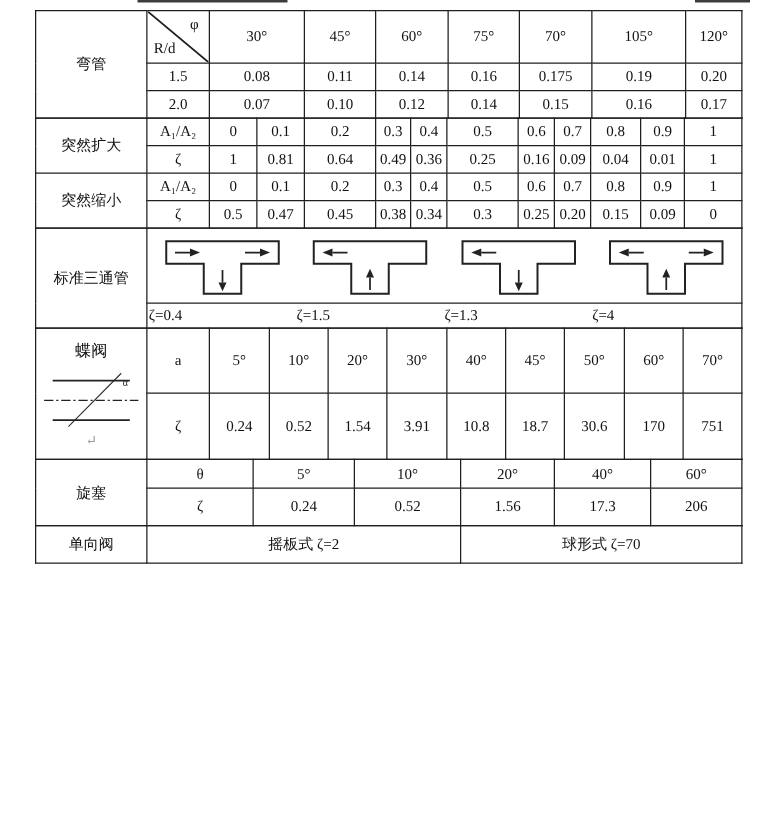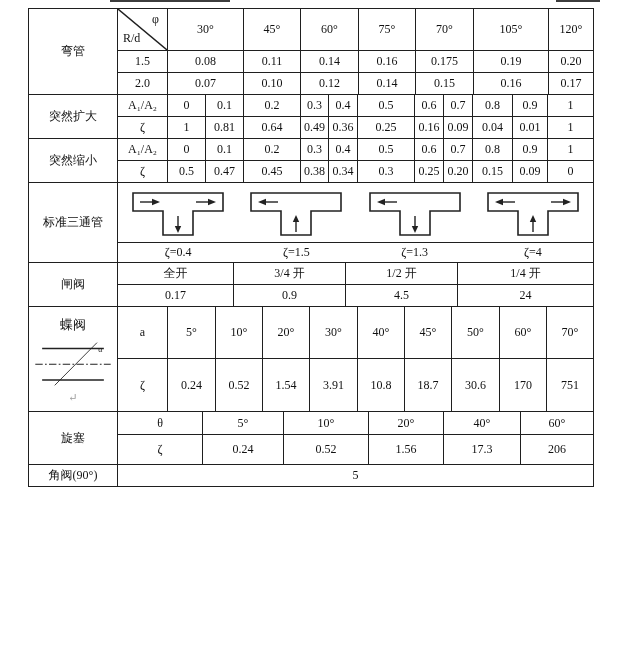--- a/index.html
+++ b/index.html
@@ -12,21 +12,21 @@
           font-size:12px;padding:0 1px;overflow:hidden;}
   .lab{font-size:13px;}
   .top{vertical-align:top;padding-top:4px;}
   .h42{height:42px}.h22{height:22px}.h60{height:60px}.h20{height:20px}
   .h44{height:44px}.h52{height:52px}.h53{height:53px}.h23{height:23px}.h30{height:30px}
   .diag{position:relative;vertical-align:top;padding:0;}
   .diag svg{position:absolute;left:0;top:0;width:100%;height:100%;}
   .diag .phi{position:absolute;top:3px;right:8px;font-size:12px;}
   .diag .rd{position:absolute;bottom:4px;left:5px;font-size:12px;}
   .flex4{display:flex;width:100%;height:100%;align-items:center;}
-  .flex4>div,.flex4>span{flex:1 1 0;text-align:center;}
+  .flex4>div,.flex4>span{flex:1 1 0;text-align:left;}
   .teewrap{display:flex;justify-content:center;align-items:center;}
   .wavy{text-decoration-style:wavy;text-decoration-color:#3a5fd9;
         text-decoration-thickness:1px;}
   .bflycell{vertical-align:top;padding-top:3px;}
   .bfly-stack{display:flex;flex-direction:column;align-items:center;gap:6px;}
   .retmark{color:#9a9a9a;font-size:11px;line-height:10px;}
   .artifact{position:absolute;height:2px;background:#3c3c3c;top:0;}
   .twoline div{line-height:19px;}
 </style>
 </head>
@@ -228,44 +228,20 @@
             <span>ζ=0.4</span>
             <span>ζ=1.5</span>
             <span>ζ=1.3</span>
             <span>ζ=4</span>
           </div>
         </td>
       </tr>
     </tbody>
       </table>
 
-    <table class="tbl">
-      <colgroup>
-          <col style="width:89px">
-          <col style="width:116px">
-          <col style="width:112px">
-          <col style="width:112px">
-          <col style="width:136px">
-        </colgroup>
-      <tbody>
-          <tr class="h22">
-        <td class="lab" rowspan="2">闸阀</td>
-        <td>全开</td>
-        <td>3/4 开</td>
-        <td>1/2 开</td>
-        <td>1/4 开</td>
-      </tr>
-      <tr class="h22">
-        <td>0.17</td>
-        <td>0.9</td>
-        <td>4.5</td>
-        <td>24</td>
-      </tr>
-    </tbody>
-      </table>
 
 
     <table class="tbl">
       <colgroup>
           <col style="width:89px">
           <col style="width:50px">
           <col style="width:48px">
           <col style="width:47px">
           <col style="width:47px">
           <col style="width:48px">
@@ -340,28 +316,38 @@
         <td class="top">ζ</td>
         <td class="top">0.24</td>
         <td class="top">0.52</td>
         <td class="top">1.56</td>
         <td class="top">17.3</td>
         <td class="top">206</td>
       </tr>
     </tbody>
       </table>
 
+    <table class="tbl">
+      <colgroup>
+          <col style="width:89px">
+          <col style="width:251px">
+          <col style="width:225px">
+        </colgroup>
+      <tbody>
+          <tr class="h30">
+        <td class="lab">单向阀</td>
+        <td>摇板式 ζ=2</td>
+        <td>球形式 ζ=70</td>
+      </tr>
+    </tbody>
+      </table>
 
     <table class="tbl">
       <colgroup>
           <col style="width:89px">
           <col style="width:476px">
         </colgroup>
       <tbody>
-          <tr class="h22">
-        <td class="lab">角阀(90°)</td>
-        <td>5</td>
-      </tr>
     </tbody>
       </table>
 
   </div>
 </div>
 
 </body></html>

